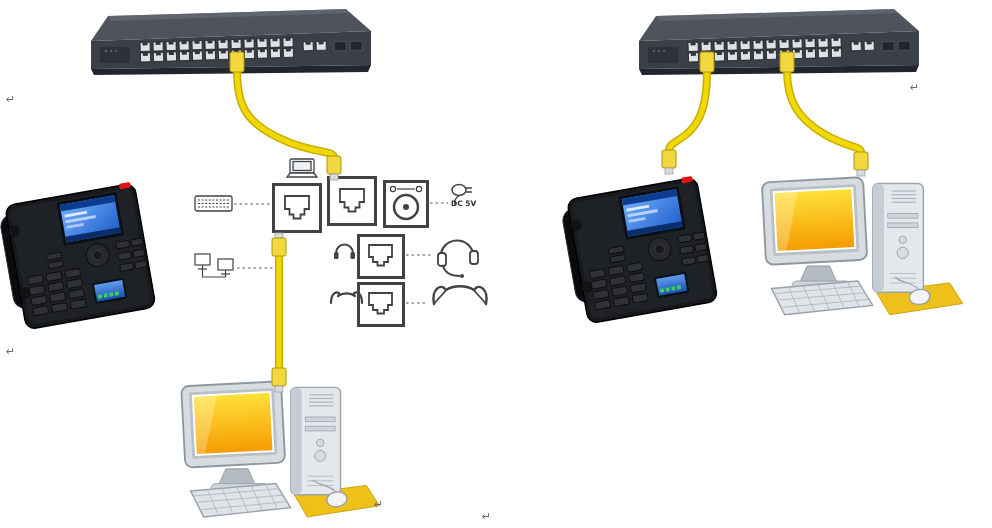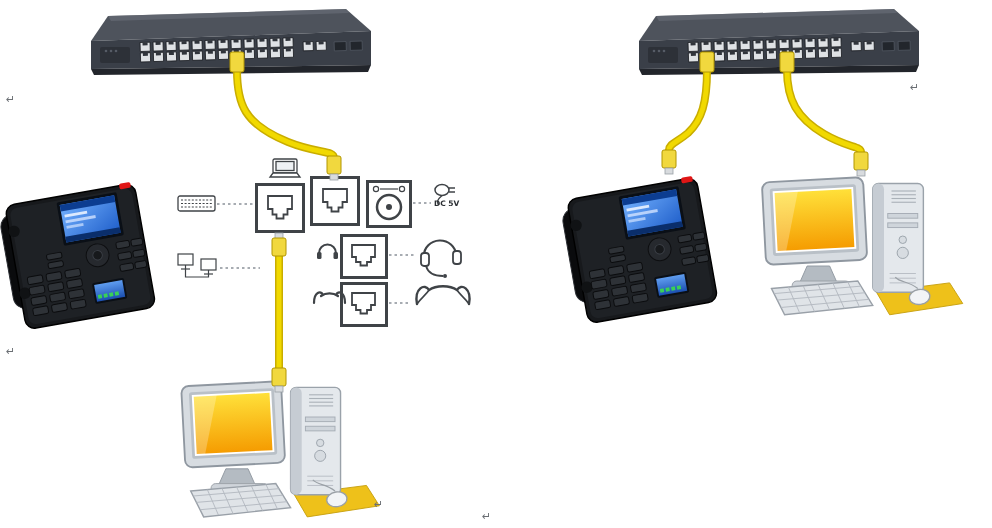--- a/index.html
+++ b/index.html
@@ -225,21 +225,21 @@
         <rect x="88" y="112" width="34" height="22" rx="2" fill="#0a0f16"></rect>
         <rect x="90" y="114" width="30" height="18" fill="url(#subR)"></rect>
         <rect x="92" y="125" width="4" height="4" fill="#39d157"></rect>
           <rect x="98" y="125" width="4" height="4" fill="#39d157"></rect>
           <rect x="104" y="125" width="4" height="4" fill="#39d157"></rect>
           <rect x="110" y="125" width="4" height="4" fill="#39d157"></rect>
       </g>
     </svg>
   </div>
 
-  <div class="abs" style="left:170px;top:158px;width:310px;height:172px;">
+  <div class="abs" style="left:187px;top:158px;width:310px;height:172px;">
     <svg viewBox="0 0 310 172">
       <g stroke="#3f4347" fill="none">
         <g stroke-width="1.3" transform="translate(98,0)">
           <rect x="5" y="1" width="24" height="14" rx="1.5" fill="#fff"></rect>
           <rect x="8" y="3.5" width="18" height="9" fill="#eef1f4"></rect>
           <path d="M2,19 L32,19 L29,15 L5,15 Z" fill="#fff"></path>
         </g>
         <g transform="translate(85,25)">
           <rect x="1.5" y="1.5" width="47" height="47" stroke-width="3" fill="#fff"></rect>
           <path d="M13,13 h24 v13 h-4.5 v5.5 h-4 v4 h-7 v-4 h-4 v-5.5 H13 Z" stroke-width="1.8"></path>

